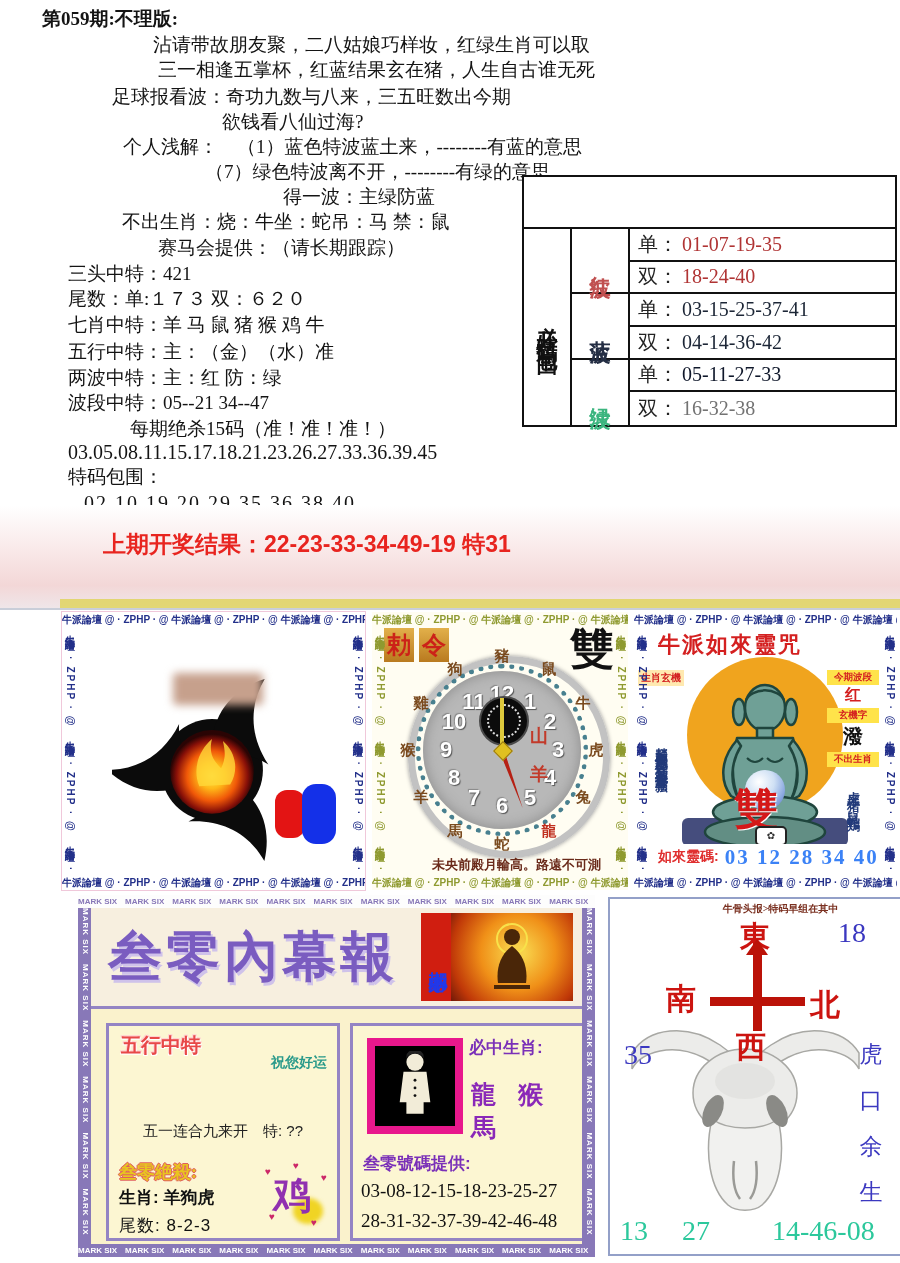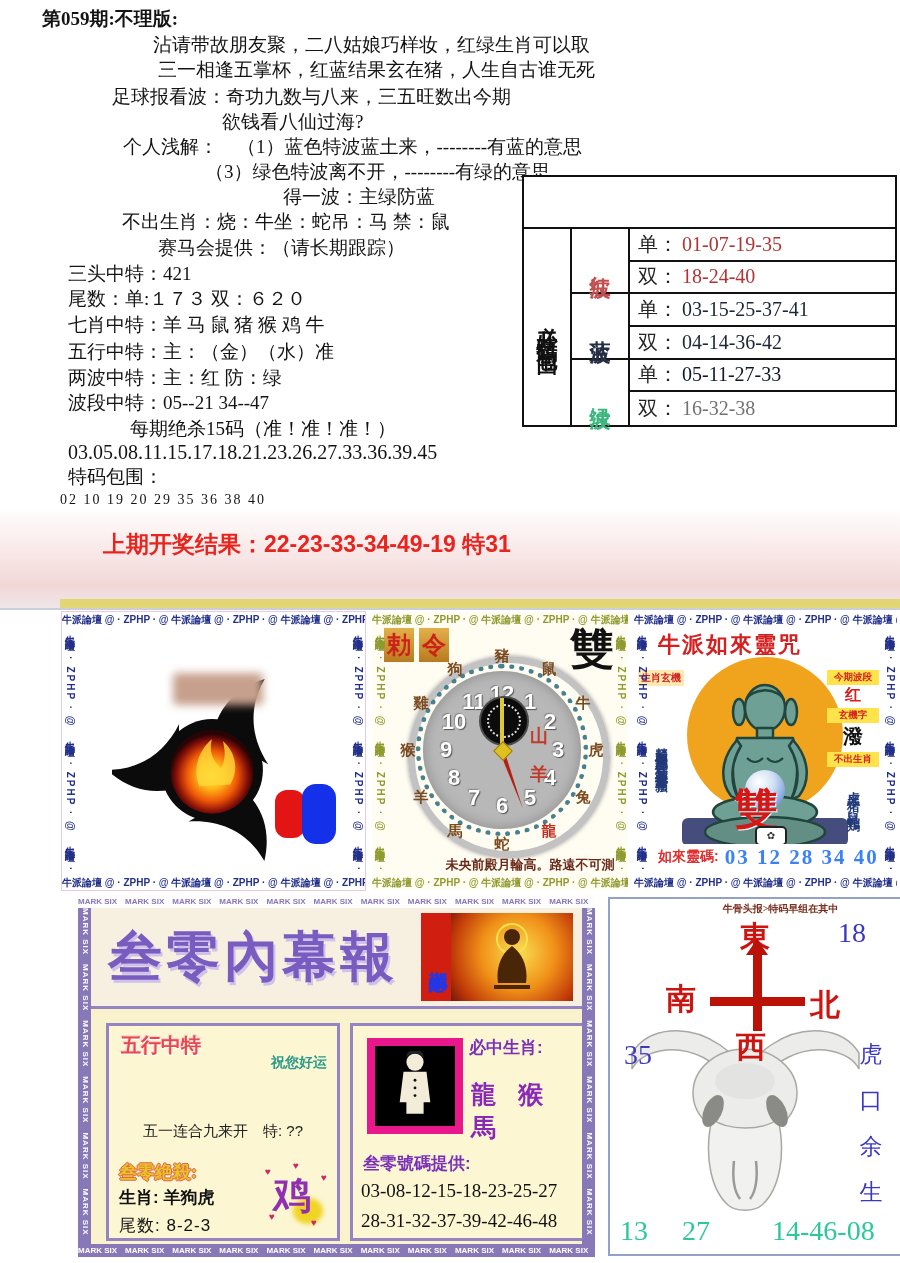--- a/index.html
+++ b/index.html
@@ -60,34 +60,34 @@
 
 <div id="page">
 
   <div>
     <div class="tl" style="left:42px;top:6px;font-weight:bold">第059期:不理版:</div>
     <div class="tl" style="left:153px;top:32px">沾请带故朋友聚，二八姑娘巧样妆，红绿生肖可以取</div>
     <div class="tl" style="left:158px;top:57px">三一相逢五掌杯，红蓝结果玄在猪，人生自古谁无死</div>
     <div class="tl" style="left:112px;top:84px">足球报看波：奇功九数与八来，三五旺数出今期</div>
     <div class="tl" style="left:222px;top:109px">欲钱看八仙过海?</div>
     <div class="tl" style="left:123px;top:134px">个人浅解：　（1）蓝色特波蓝土来，--------有蓝的意思</div>
-    <div class="tl" style="left:205px;top:159px">（3）绿色特波离不开，--------有绿的意思</div>
+    <div class="tl" style="left:205px;top:159px">（7）绿色特波离不开，--------有绿的意思</div>
     <div class="tl" style="left:283px;top:184px">得一波：主绿防蓝</div>
     <div class="tl" style="left:122px;top:209px">不出生肖：烧：牛坐：蛇吊：马 禁：鼠</div>
     <div class="tl" style="left:158px;top:235px">赛马会提供：（请长期跟踪）</div>
     <div class="tl" style="left:68px;top:261px">三头中特：421</div>
     <div class="tl" style="left:68px;top:286px">尾数：单:１７３ 双：６２０</div>
     <div class="tl" style="left:68px;top:312px">七肖中特：羊 马 鼠 猪 猴 鸡 牛</div>
     <div class="tl" style="left:68px;top:339px">五行中特：主：（金）（水）准</div>
     <div class="tl" style="left:68px;top:365px">两波中特：主：红 防：绿</div>
     <div class="tl" style="left:68px;top:390px">波段中特：05--21 34--47</div>
     <div class="tl" style="left:130px;top:416px">每期绝杀15码（准！准！准！）</div>
     <div class="tl" style="left:68px;top:441px;font-size:20px">03.05.08.11.15.17.18.21.23.26.27.33.36.39.45</div>
     <div class="tl" style="left:68px;top:464px">特码包围：</div>
-    <div class="tl" style="left:60px;top:492px;font-size:14px;letter-spacing:2px">02 10 19 20 29 35 36 38 40</div>
+    <div class="tl" style="left:84px;top:492px;font-size:20px;letter-spacing:2px">02 10 19 20 29 35 36 38 40</div>
   </div>
 
   <div class="ctable">
     <div class="thdr"></div>
     <div class="corner">
       <span>必开特码包围</span>
     </div>
     <div class="tgrid">
       <div class="twave" style="color:#c05050">
           <span>红波</span>
@@ -201,21 +201,21 @@
     <span class="zchar" style="left:83px;top:57px">狗</span>
 
     <div style="position:absolute;left:107px;top:84px;width:46px;height:46px;background:#0c0c0c;border:2px solid #4a4a4a;border-radius:50%"></div>
     <div style="position:absolute;left:115px;top:92px;width:30px;height:30px;border:2px dotted #ddd;border-radius:50%"></div>
     <div class="hand" style="left:128px;top:138px;width:4px;height:52px;background:#ddc83c;transform:rotate(180deg)"></div>
     <div class="hand" style="left:127px;top:138px;width:5px;height:62px;background:#b62014;clip-path:polygon(50% 100%,100% 0,0 0);transform:rotate(-20deg)"></div>
     <div style="position:absolute;left:124px;top:132px;width:12px;height:12px;background:#e0c020;border:1px solid #9a7a10;transform:rotate(45deg)"></div>
     <span style="position:absolute;left:158px;top:112px;font:bold 18px 'Liberation Serif',serif;color:#c23a2a">山</span>
     <span style="position:absolute;left:158px;top:150px;font:bold 18px 'Liberation Serif',serif;color:#c23a2a">羊</span>
 
-    <div style="position:absolute;left:60px;right:0;top:244px;text-align:center;font:bold 13px 'Liberation Serif',serif;color:#6a2a1a">未央前殿月輪高。路遠不可測</div>
+    <div style="position:absolute;left:60px;right:0;top:244px;font:bold 13px 'Liberation Serif',serif;color:#6a2a1a">未央前殿月輪高。路遠不可測</div>
     <div class="zstrip zh olive" style="top:0">牛派論壇 @ · ZPHP · @ 牛派論壇 @ · ZPHP · @ 牛派論壇 @ · ZPHP · @ 牛</div>
     <div class="zstrip zh olive" style="bottom:0">牛派論壇 @ · ZPHP · @ 牛派論壇 @ · ZPHP · @ 牛派論壇 @ · ZPHP · @ 牛</div>
     <div class="zstrip zv olive" style="left:0">
         <span>牛派論壇 @ · ZPHP · @ 牛派論壇 @ · ZPHP · @ 牛派論壇 @ · ZPHP · @ 牛</span>
       </div>
     <div class="zstrip zv olive" style="right:0">
         <span>牛派論壇 @ · ZPHP · @ 牛派論壇 @ · ZPHP · @ 牛派論壇 @ · ZPHP · @ 牛</span>
       </div>
   </div>
 

